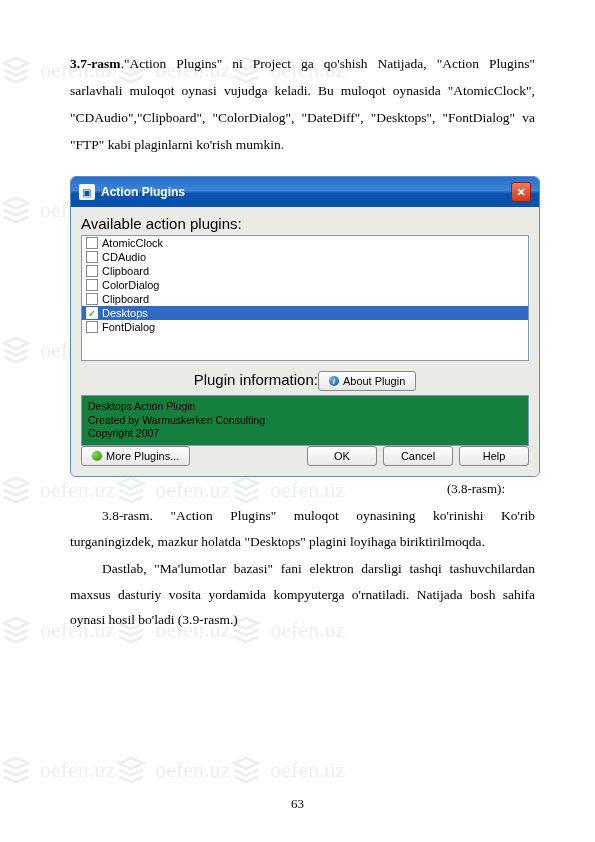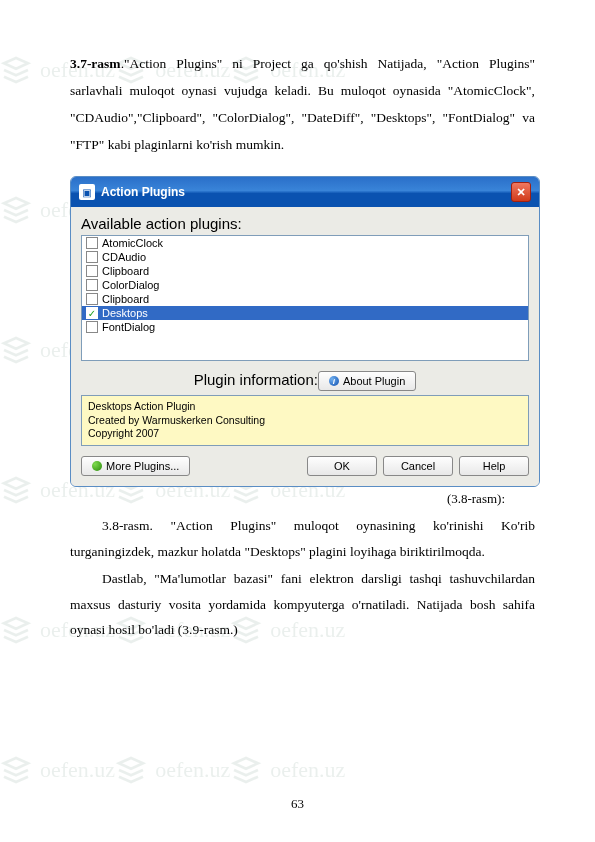--- a/index.html
+++ b/index.html
@@ -180,26 +180,25 @@
     }
     
     .plugin-info-row {
       display: flex;
       justify-content: center;
       align-items: flex-start;
       margin-bottom: 4px;
     }
     
     .info-box {
-      background: #fef9c3;
+      background: #15803d;
       border: 1px solid #7f9db9;
       padding: 4px 6px;
       font-size: 10.5px;
       line-height: 1.3;
-      margin-bottom: 10px;
     }
     
     .button-row {
       display: flex;
       justify-content: space-between;
       align-items: center;
     }
     
     .button-row-right {
       display: flex;

